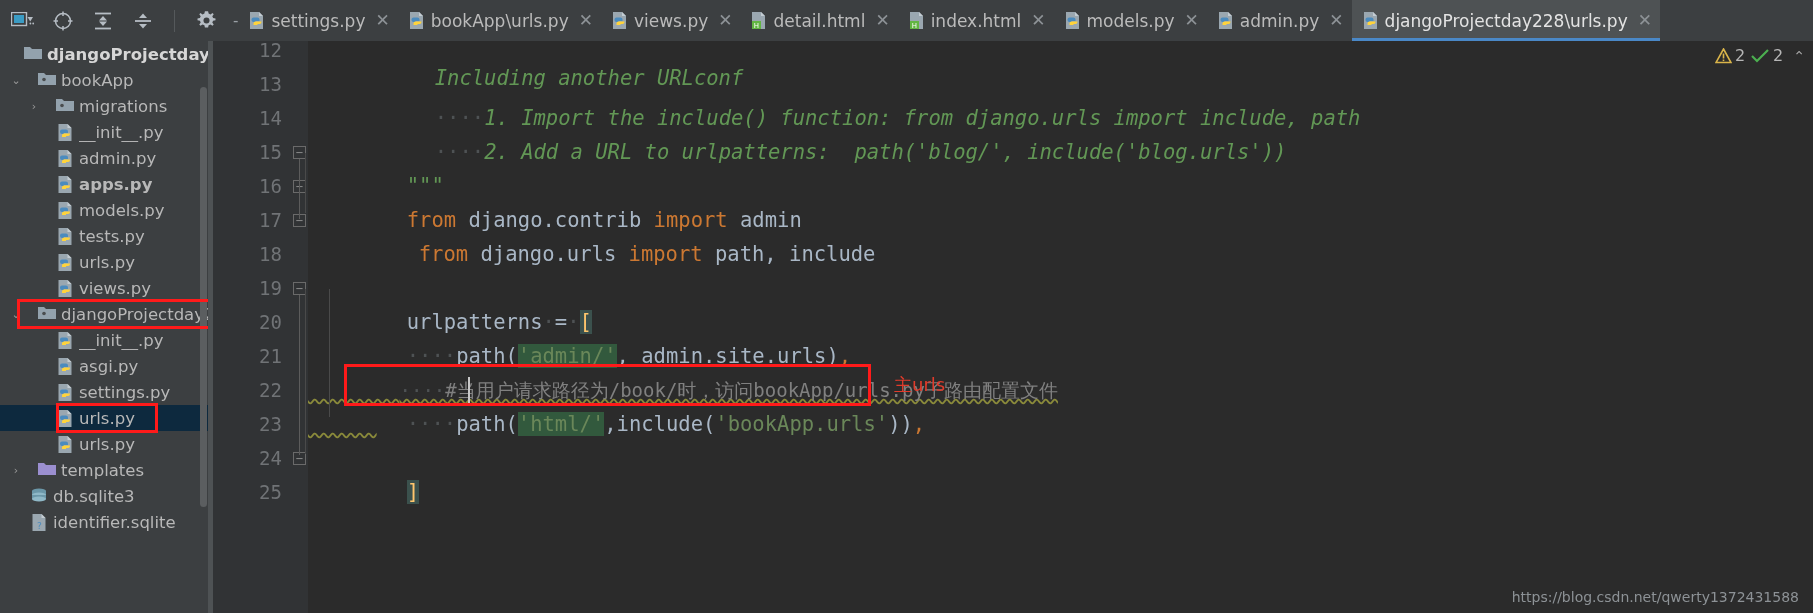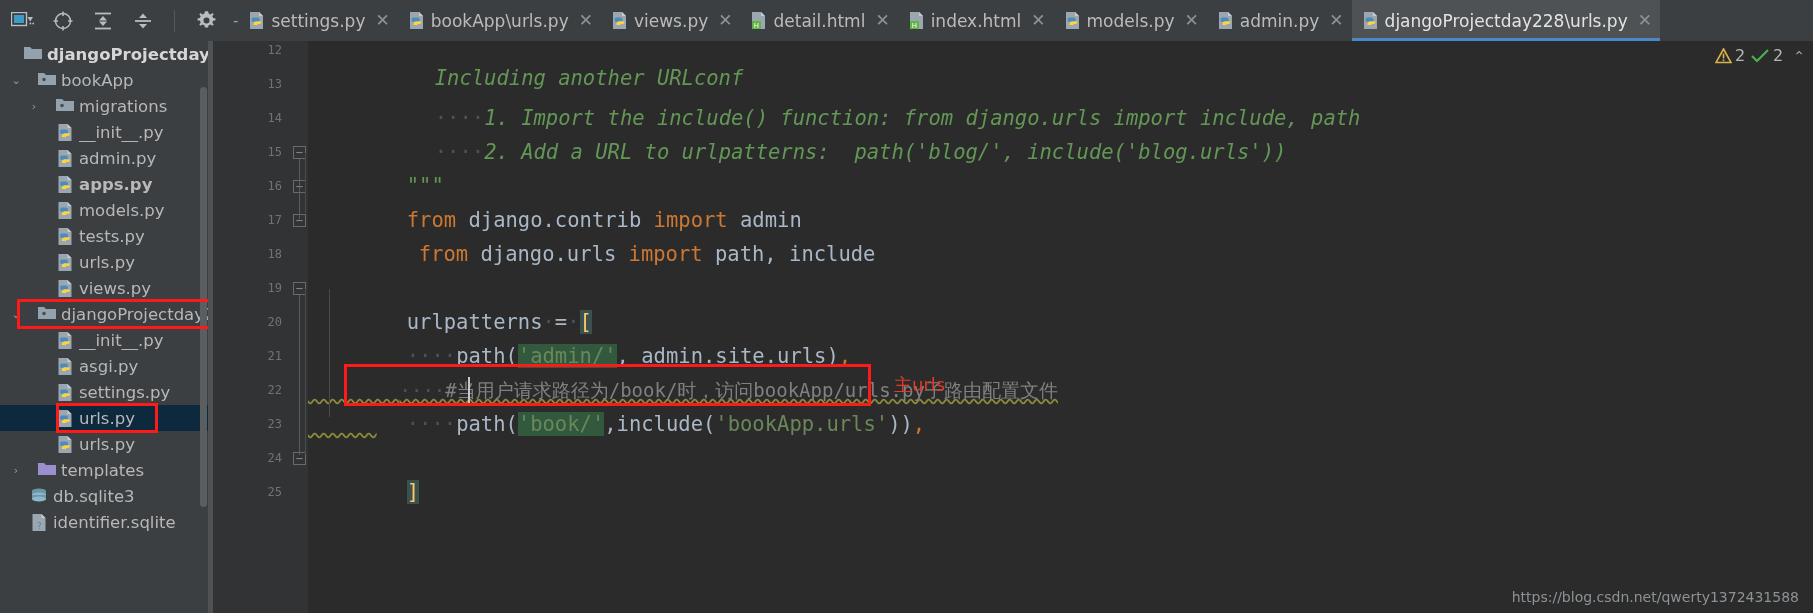--- a/index.html
+++ b/index.html
@@ -94,21 +94,21 @@
   .codearea { position:absolute; left:100px; top:0; right:0; height:572px; }
 
   .line {
     position: absolute; left: 0; height: 34px; line-height: 34px;
     font-family: "DejaVu Sans Mono", "Liberation Mono", monospace;
     font-size: 20.5px; white-space: pre; color: #a9b7c6;
   }
   .lno {
     position: absolute; width: 74px; text-align: right; height: 34px; line-height:34px;
     font-family: "DejaVu Sans Mono", "Liberation Mono", monospace;
-    font-size: 12px; color: #707376;
+    font-size: 19px; color: #707376;
   }
 
   
   .kw   { color: #cc7832; }
   .str  { color: #6a8759; }
   .cmt  { color: #808080; }
   .docs { color: #629755; font-style: italic; }
   .id   { color: #a9b7c6; }
   .dot  { color: #4e5254; }
   .hl-str { background: #32593d; }
@@ -599,21 +599,21 @@
 
       <div class="line" style="top:264px;left:0px;">
         <span class="dot">····</span><span class="id">path(</span><span class="str hl-str">'</span><span class="str hl-str">admin/</span><span class="str hl-str">'</span><span class="id">, admin.site.urls)</span><span class="kw">,</span>
       </div>
 
       <div class="line wavy" style="top:298px;left:0px;font-size:19px;">
         <span class="dot">····</span><span class="cmt">#当用户请求路径为/book/时，访问bookApp/urls.py子路由配置文件</span>
       </div>
 
       <div class="line" style="top:332px;left:0px;">
-        <span class="dot">····</span><span class="id">path(</span><span class="str hl-str">'</span><span class="str hl-str">book/</span><span class="str hl-str">'</span><span class="id">,include(</span><span class="str">'</span><span class="str">bookApp.urls</span><span class="str">'</span><span class="id">))</span><span class="kw">,</span>
+        <span class="dot">····</span><span class="id">path(</span><span class="str hl-str">'</span><span class="str hl-str">html/</span><span class="str hl-str">'</span><span class="id">,include(</span><span class="str">'</span><span class="str">bookApp.urls</span><span class="str">'</span><span class="id">))</span><span class="kw">,</span>
       </div>
 
       <div class="line" style="top:400px;left:0px;">
         <span class="hl-brk">]</span>
       </div>
 
       <div class="iguide" style="left:-3px;top:112px;height:60px;"></div>
       <div class="iguide" style="left:-3px;top:248px;height:165px;"></div>
       <div class="iguide" style="left:21px;top:248px;height:128px;"></div>
 

